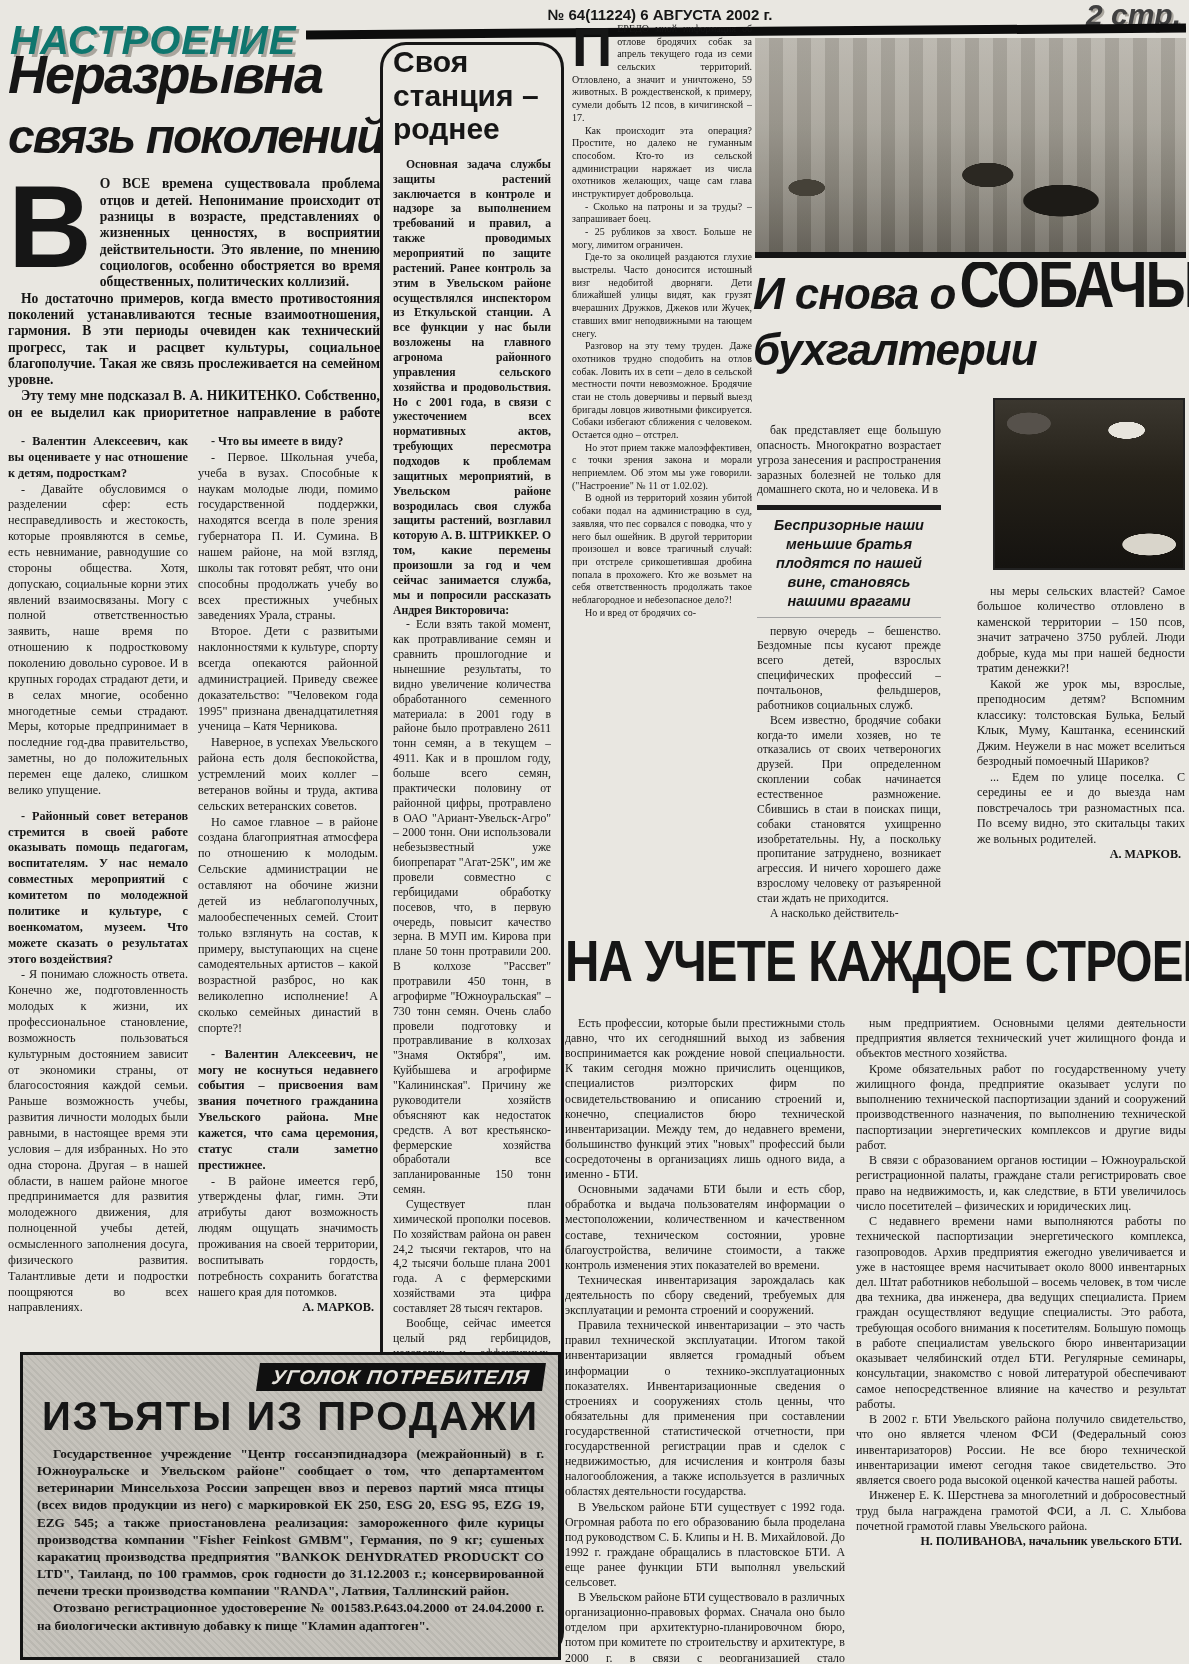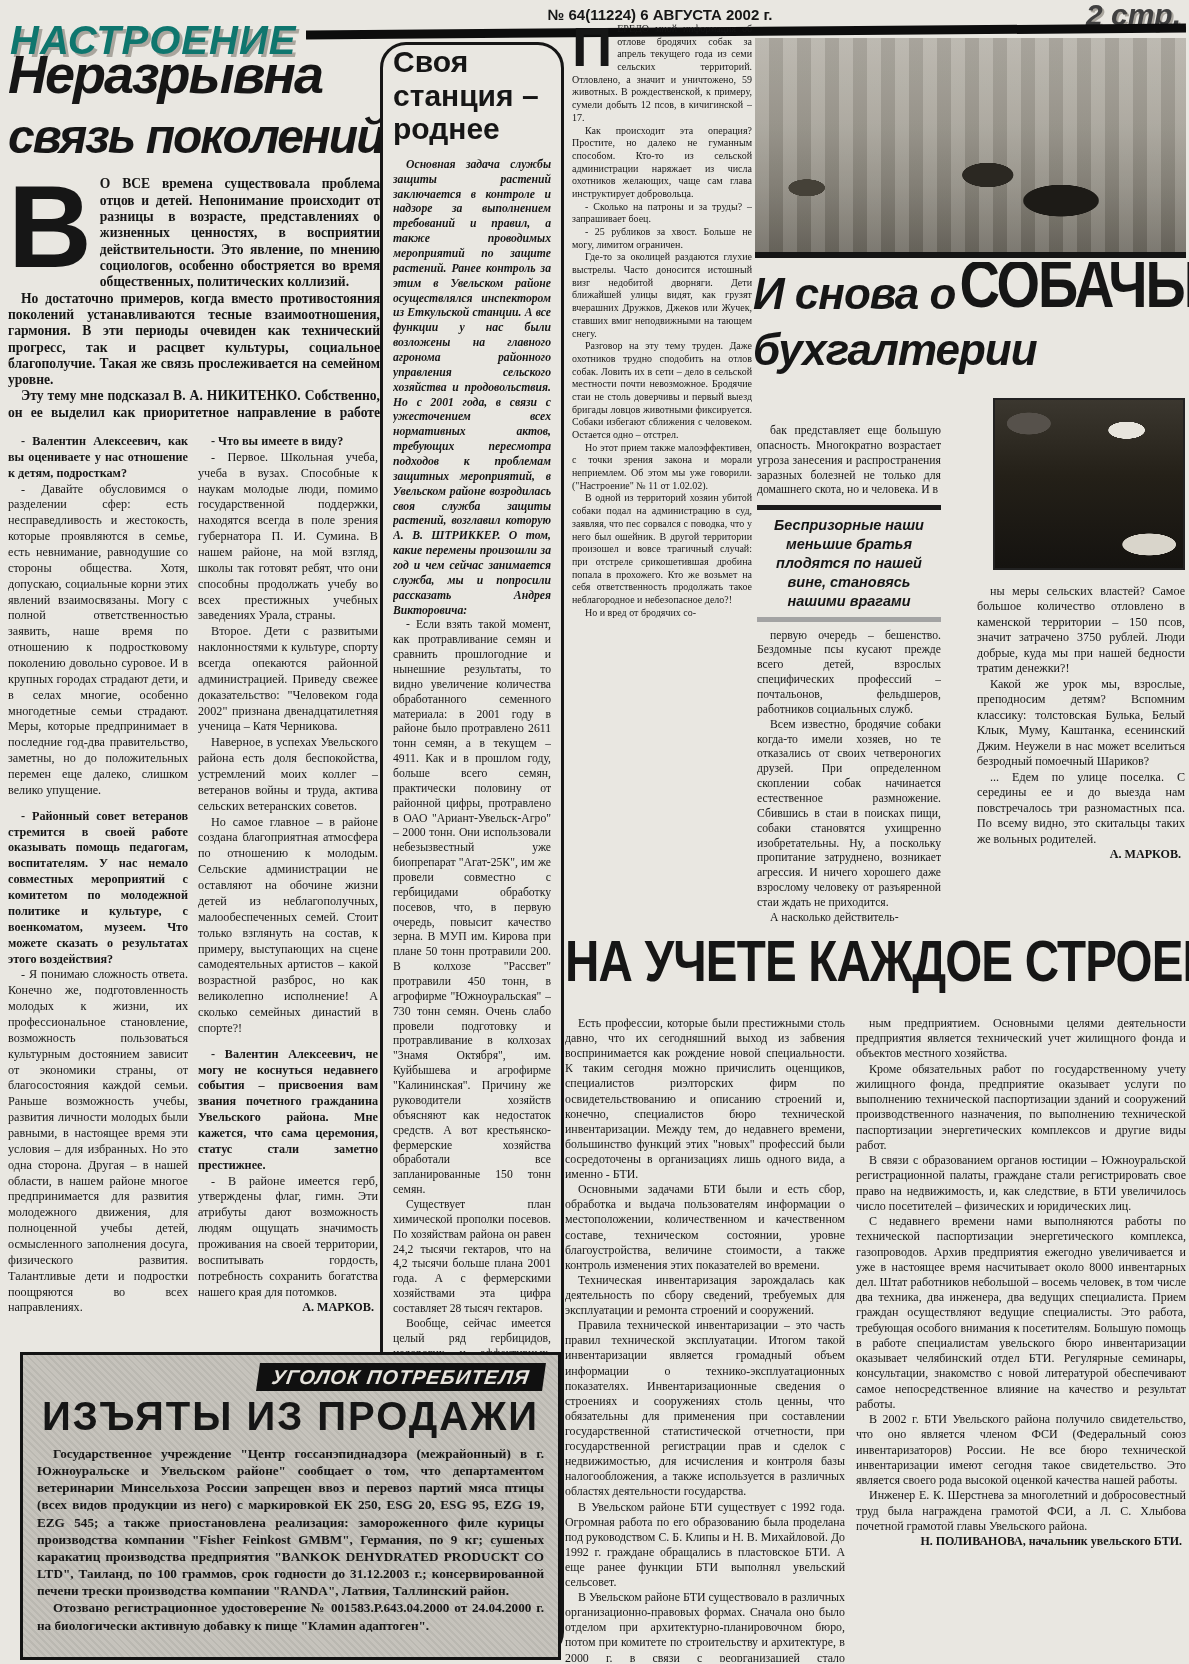--- a/index.html
+++ b/index.html
@@ -11,21 +11,21 @@
   .issue{position:absolute;left:430px;top:6px;width:460px;text-align:center;
          font:700 15px/1.2 "Liberation Sans",sans-serif;}
   .pagenum{position:absolute;right:8px;top:0;font:italic 700 30px/1 "Liberation Sans",sans-serif;
            color:#404040;text-shadow:2px 2px 0 #a9a59d;}
   .hrule{position:absolute;left:306px;top:27px;width:880px;height:9px;background:#0d0d0d;
          transform:rotate(-0.45deg);}
   
   .col{position:absolute;overflow:hidden;text-align:justify;}
   .col p,.lead p,.sbody p,.cbody p{margin:0;text-indent:13px;}
   p.q{font-weight:700;margin-top:10px;}
-  p.b{font-weight:700;font-style:italic;}
+  p.b{font-weight:700;}
   p.sig{font-weight:700;text-align:right;text-indent:0;padding-right:4px;}
   p.dropcap{text-indent:0;}
   
   #gen{position:absolute;left:8px;top:42px;width:372px;height:380px;overflow:hidden;}
   #gen .h1{font:italic 700 54px/1.22 "Liberation Sans",sans-serif;letter-spacing:-2px;white-space:nowrap;}
   #gen .h1.l2{font-size:48px;}
   #gen .lead{margin-top:10px;font-weight:700;font-size:13.6px;line-height:1.2;text-align:justify;}
   #gen .lead p.dropcap::first-letter{float:left;font:700 116px/0.82 "Liberation Sans",sans-serif;
        padding:4px 8px 0 0;}
   #gen-col1{left:8px;top:424px;width:180px;height:926px;font-size:12.2px;line-height:1.3;}
@@ -46,21 +46,21 @@
        radial-gradient(30px 14px at 12% 70%, #454138 60%, transparent 62%),
        repeating-linear-gradient(90deg, rgba(255,255,255,0.10) 0 14px, rgba(0,0,0,0.08) 14px 28px),
        linear-gradient(180deg,#b6b2a9 0%,#a5a197 40%,#8d897f 70%,#6e6a61 100%);}
   #sobach{position:absolute;left:753px;top:262px;width:436px;height:158px;overflow:hidden;}
   .sob-row1{white-space:nowrap;}
   .sob-pre{font:italic 700 44px/1 "Liberation Sans",sans-serif;letter-spacing:-1px;}
   .sob-big{font:700 56px/1 "Liberation Sans",sans-serif;letter-spacing:-2px;display:inline-block;
            transform:scaleY(1.18);transform-origin:left bottom;}
   .sob-suf{font:italic 700 44px/1 "Liberation Sans",sans-serif;letter-spacing:-1px;margin-top:10px;}
   #dog-col2{left:757px;top:424px;width:184px;height:508px;font-size:11.7px;line-height:1.27;}
-  .pullquote{border-top:5px solid #1b1b1b;border-bottom:5px solid #a3a3a3;margin:7px 0;padding:6px 2px;
+  .pullquote{border-top:5px solid #1b1b1b;border-bottom:1px solid #a3a3a3;margin:7px 0;padding:6px 2px;
              font:italic 700 14.5px/1.3 "Liberation Sans",sans-serif;text-align:center;}
   #photo-side{position:absolute;left:993px;top:398px;width:192px;height:172px;border:2px solid #222;
      box-sizing:border-box;background:
        radial-gradient(30px 14px at 70% 18%, #e8e5dd 60%, transparent 62%),
        radial-gradient(44px 18px at 82% 86%, #d9d5cb 60%, transparent 62%),
        radial-gradient(36px 18px at 18% 14%, #56514b 60%, transparent 62%),
        linear-gradient(180deg,#3b372f 0%,#242018 45%,#151310 100%);}
   #dog-col3{left:977px;top:584px;width:208px;height:338px;font-size:12.1px;line-height:1.28;}
   
   #bti-head{position:absolute;left:565px;top:926px;width:624px;height:86px;overflow:hidden;}
@@ -100,21 +100,21 @@
   </section>
   <div id="gen-col1" class="col">
       <p class="q">- Валентин Алексеевич, как вы оцениваете у нас отношение к детям, подросткам?</p>
       <p>- Давайте обусловимся о разделении сфер: есть несправедливость и жестокость, которые проявляются в семье, есть невнимание, равнодушие со стороны общества. Хотя, допускаю, социальные корни этих явлений взаимосвязаны. Могу с полной ответственностью заявить, наше время по отношению к подростковому поколению довольно суровое. И в крупных городах страдают дети, и в селах многие, особенно многодетные семьи страдают. Меры, которые предпринимает в последние год-два правительство, заметны, но до положительных перемен еще далеко, слишком велико упущение.</p>
       <p class="q">- Районный совет ветеранов стремится в своей работе оказывать помощь педагогам, воспитателям. У нас немало совместных мероприятий с комитетом по молодежной политике и культуре, с военкоматом, музеем. Что можете сказать о результатах этого воздействия?</p>
       <p>- Я понимаю сложность ответа. Конечно же, подготовленность молодых к жизни, их профессиональное становление, возможность пользоваться культурным достоянием зависит от экономики страны, от благосостояния каждой семьи. Раньше возможность учебы, развития личности молодых были равными, в настоящее время эти условия – для избранных. Но это одна сторона. Другая – в нашей области, в нашем районе многое предпринимается для развития молодежного движения, для полноценной учебы детей, осмысленного заполнения досуга, физического развития. Талантливые дети и подростки поощряются во всех направлениях.</p>
     </div>
   <div id="gen-col2" class="col">
       <p class="q">- Что вы имеете в виду?</p>
       <p>- Первое. Школьная учеба, учеба в вузах. Способные к наукам молодые люди, помимо государственной поддержки, находятся всегда в поле зрения губернатора П. И. Сумина. В нашем районе, на мой взгляд, школы так готовят ребят, что они способны продолжать учебу во всех престижных учебных заведениях Урала, страны.</p>
-      <p>Второе. Дети с развитыми наклонностями к культуре, спорту всегда опекаются районной администрацией. Приведу свежее доказательство: "Человеком года 2002" признана двенадцатилетняя ученица – Катя Черникова.</p>
+      <p>Второе. Дети с развитыми наклонностями к культуре, спорту всегда опекаются районной администрацией. Приведу свежее доказательство: "Человеком года 1995" признана двенадцатилетняя ученица – Катя Черникова.</p>
       <p>Наверное, в успехах Увельского района есть доля беспокойства, устремлений моих коллег – ветеранов войны и труда, актива сельских ветеранских советов.</p>
       <p>Но самое главное – в районе создана благоприятная атмосфера по отношению к молодым. Сельские администрации не оставляют на обочине жизни детей из неблагополучных, малообеспеченных семей. Стоит только взглянуть на состав, к примеру, выступающих на сцене самодеятельных артистов – какой возрастной разброс, но как великолепно исполнение! А сколько семейных династий в спорте?!</p>
       <p class="q">- Валентин Алексеевич, не могу не коснуться недавнего события – присвоения вам звания почетного гражданина Увельского района. Мне кажется, что сама церемония, статус стали заметно престижнее.</p>
       <p>- В районе имеется герб, утверждены флаг, гимн. Эти атрибуты дают возможность людям ощущать значимость проживания на своей территории, воспитывать гордость, потребность сохранить богатства нашего края для потомков.</p>
       <p class="sig">А. МАРКОВ.</p>
     </div>
 
   <aside id="station">
     <div class="sh">Своя</div>
     <div class="sh">станция –</div>

